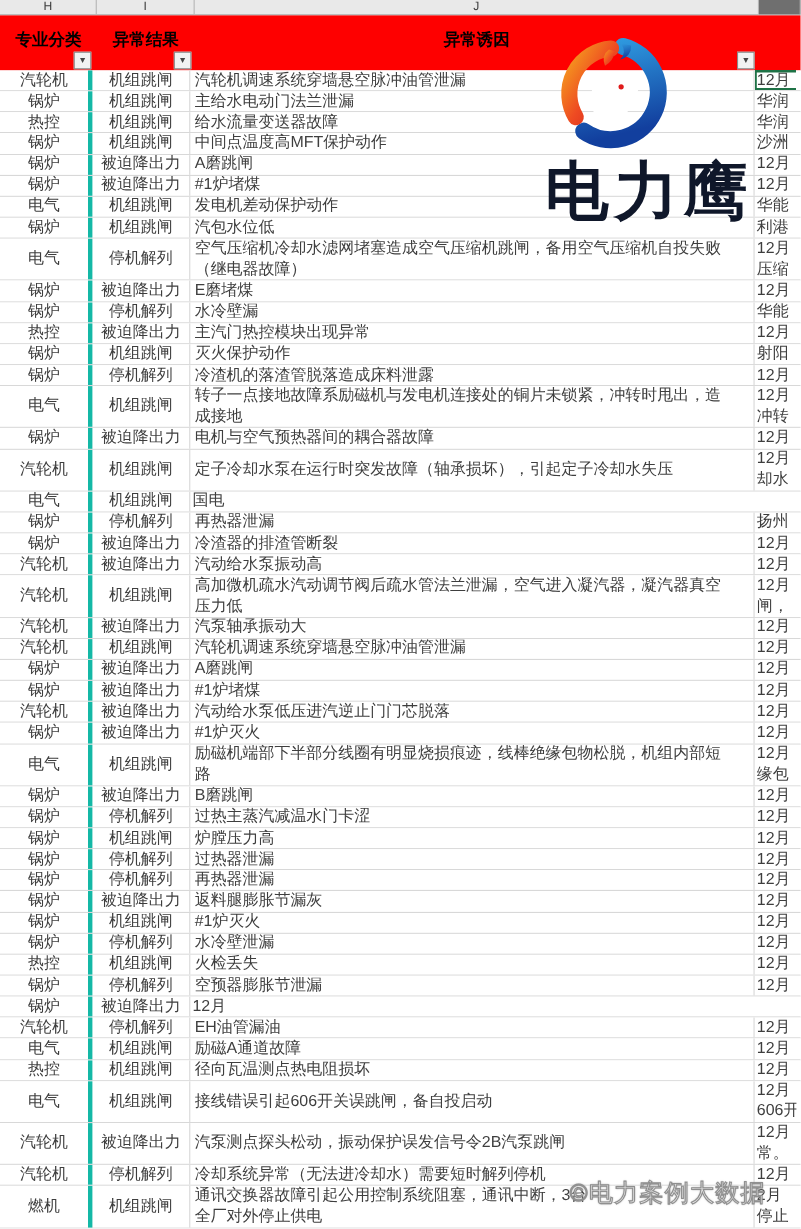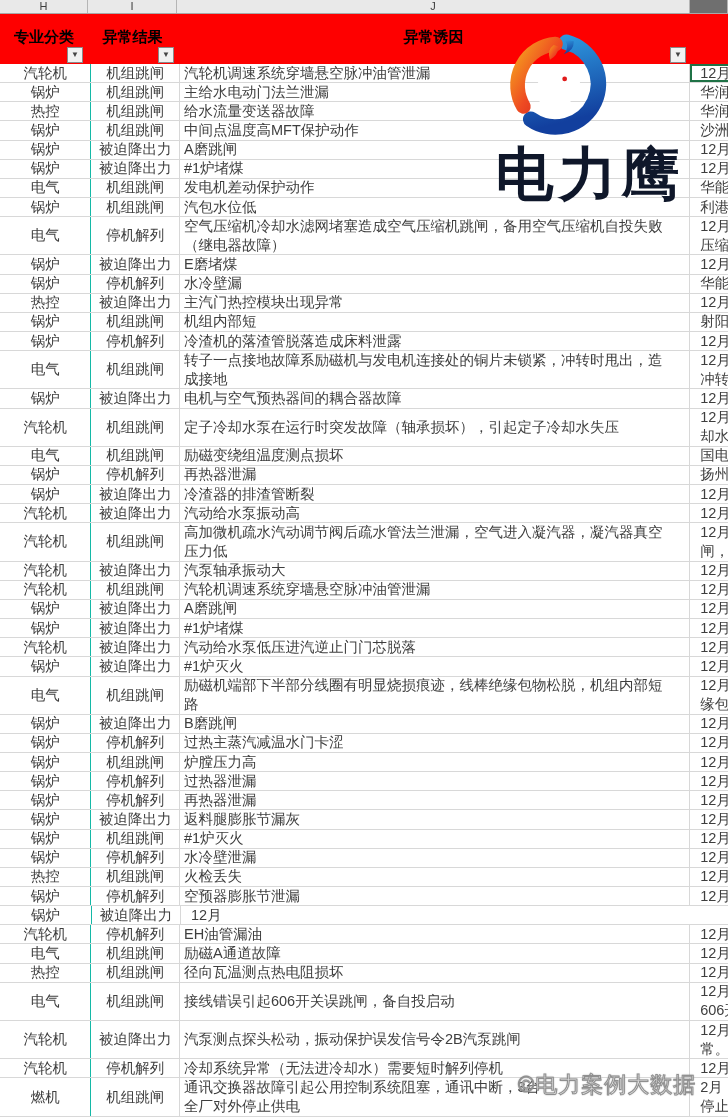--- a/index.html
+++ b/index.html
@@ -21,24 +21,24 @@
   .hl-h{left:0;width:88px}.hl-i{left:88px;width:89px}.hl-j{left:177px;width:513px}
   .filter-btn{position:absolute;top:33px;width:16px;height:16px;background:#f1f1f1;
     border:1px solid #8a8a8a;box-sizing:border-box;font-size:8px;line-height:14px;
     text-align:center;color:#444;cursor:pointer;}
   .fb-h{left:67px}.fb-i{left:158px}.fb-j{left:670px}
   
   #rows{position:absolute;left:0;top:64px;width:728px;}
   .row{display:flex;border-bottom:1px solid #d8d8d8;box-sizing:border-box;background:#fff;}
   .cell{font-size:14.5px;line-height:19.1px;color:#3e3e3e;display:flex;align-items:center;
     overflow:hidden;white-space:pre;box-sizing:border-box;}
-  .ch{width:92px;justify-content:center;border-right:1px solid #14b8a6;}
+  .ch{width:84px;justify-content:center;border-right:4px solid #14b8a6;}
   .ci{width:89px;justify-content:center;border-right:1px solid #d8d8d8;}
   .cj{width:513px;padding-left:4px;border-right:1px solid #d8d8d8;}
-  .ck{width:38px;padding-left:10px;}
+  .ck{width:38px;padding-left:2px;}
   .ck.selected{box-shadow:inset 3px 2px 0 -1px #1f7246, inset 0 -2px 0 0 #1f7246, inset 0 2px 0 0 #1f7246;}
   
   .logo{position:absolute;left:440px;top:20px;width:288px;height:200px;z-index:5;pointer-events:none;}
   .logo svg{position:absolute;left:66px;top:14px;}
   .logo-text{position:absolute;left:20px;top:116px;width:260px;text-align:center;
     font-size:58px;font-weight:900;color:#0f172a;letter-spacing:5px;white-space:nowrap;}
   
   .watermark{position:absolute;left:518px;top:1070px;z-index:6;pointer-events:none;
     font-size:22px;font-weight:400;letter-spacing:1px;color:rgba(255,255,255,0.78);
     -webkit-text-stroke:1px rgba(130,130,130,0.85);
@@ -136,21 +136,21 @@
       </div>
       <div class="row" style="height: 19.145px;">
         <div class="cell ch">热控</div>
         <div class="cell ci">被迫降出力</div>
         <div class="cell cj">主汽门热控模块出现异常</div>
         <div class="cell ck">12月</div>
       </div>
       <div class="row" style="height: 19.145px;">
         <div class="cell ch">锅炉</div>
         <div class="cell ci">机组跳闸</div>
-        <div class="cell cj">机组内部短</div>
+        <div class="cell cj">灭火保护动作</div>
         <div class="cell ck">射阳</div>
       </div>
       <div class="row" style="height: 19.145px;">
         <div class="cell ch">锅炉</div>
         <div class="cell ci">停机解列</div>
         <div class="cell cj">冷渣机的落渣管脱落造成床料泄露</div>
         <div class="cell ck">12月</div>
       </div>
       <div class="row" style="height: 38.29px;">
         <div class="cell ch">电气</div>
@@ -169,21 +169,20 @@
       <div class="row" style="height: 38.29px;">
         <div class="cell ch">汽轮机</div>
         <div class="cell ci">机组跳闸</div>
         <div class="cell cj">定子冷却水泵在运行时突发故障（轴承损坏），引起定子冷却水失压</div>
         <div class="cell ck">12月
 却水</div>
       </div>
       <div class="row" style="height: 19.145px;">
         <div class="cell ch">电气</div>
         <div class="cell ci">机组跳闸</div>
-        <div class="cell cj">励磁变绕组温度测点损坏</div>
         <div class="cell ck">国电</div>
       </div>
       <div class="row" style="height: 19.145px;">
         <div class="cell ch">锅炉</div>
         <div class="cell ci">停机解列</div>
         <div class="cell cj">再热器泄漏</div>
         <div class="cell ck">扬州</div>
       </div>
       <div class="row" style="height: 19.145px;">
         <div class="cell ch">锅炉</div>

